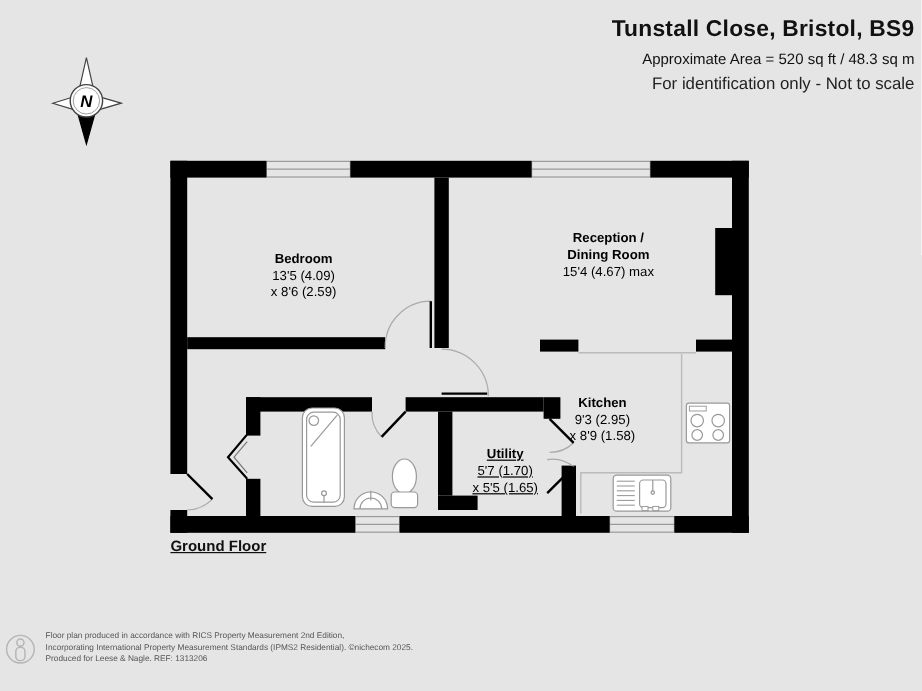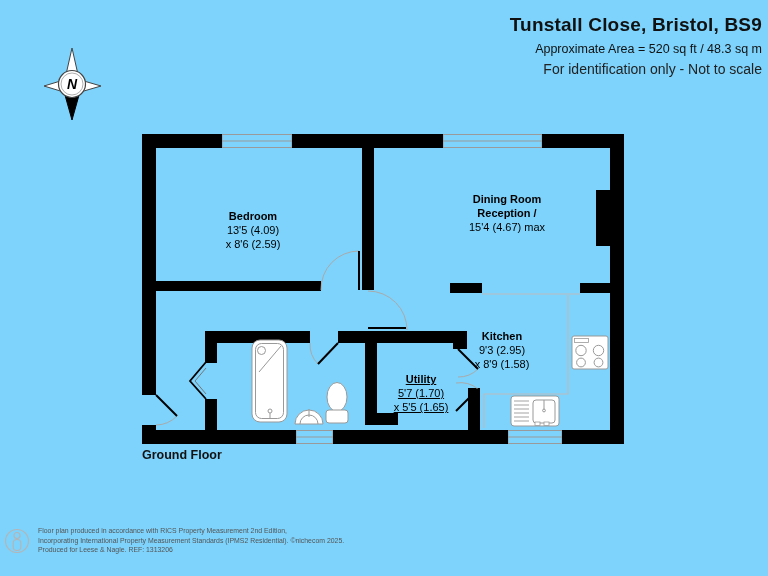--- a/index.html
+++ b/index.html
@@ -1,27 +1,27 @@
 <!DOCTYPE html>
 <html><head>
 <meta charset="utf-8">
 <style>
   html,body{margin:0;padding:0;background:#ffffff;}
-  #page{position:relative;width:768px;height:576px;background:#7dd3fc;overflow:hidden;
+  #page{position:relative;width:768px;height:576px;background:#e5e5e5;overflow:hidden;
         font-family:"Liberation Sans", sans-serif;color:#111;}
   .abs{position:absolute;}
   
   #title-block{position:absolute;top:14px;right:6px;text-align:right;}
   #prop-title{font-size:19px;font-weight:bold;letter-spacing:.2px;}
   #prop-area{font-size:12.5px;margin-top:6px;}
   #prop-disclaimer{font-size:14px;margin-top:5px;color:#222;}
   
   .room-label{position:absolute;text-align:center;font-size:11px;line-height:14px;color:#000;}
   .room-label .rname{font-weight:bold;}
-  #ground-floor{position:absolute;left:142px;top:448px;font-size:12.5px;font-weight:bold;}
+  #ground-floor{position:absolute;left:142px;top:448px;font-size:12.5px;font-weight:bold;text-decoration:underline;}
   
   #footer{position:absolute;left:4px;top:526px;display:flex;align-items:flex-start;}
   #footer-text{margin-left:7px;font-size:6.9px;line-height:9.5px;color:#555;}
   svg{display:block;}
 </style>
 </head>
 <body>
 
 <div id="page">
 
@@ -157,22 +157,22 @@
   </svg>
   </div>
 
   <div class="room-label" style="left:183px;top:209px;width:140px;text-align:center;">
     <div class="rname">Bedroom</div>
     <div>13'5 (4.09)</div>
     <div>x 8'6 (2.59)</div>
   </div>
 
   <div class="room-label" style="left:427px;top:192px;width:160px;">
+    <div class="rname">Reception /</div>
     <div class="rname">Dining Room</div>
-    <div class="rname">Reception /</div>
     <div>15'4 (4.67) max</div>
   </div>
 
   <div class="room-label" style="left:432px;top:329px;width:140px;">
     <div class="rname">Kitchen</div>
     <div>9'3 (2.95)</div>
     <div>x 8'9 (1.58)</div>
   </div>
 
   <div class="room-label" style="left:361px;top:372px;width:120px;text-decoration:underline;">

